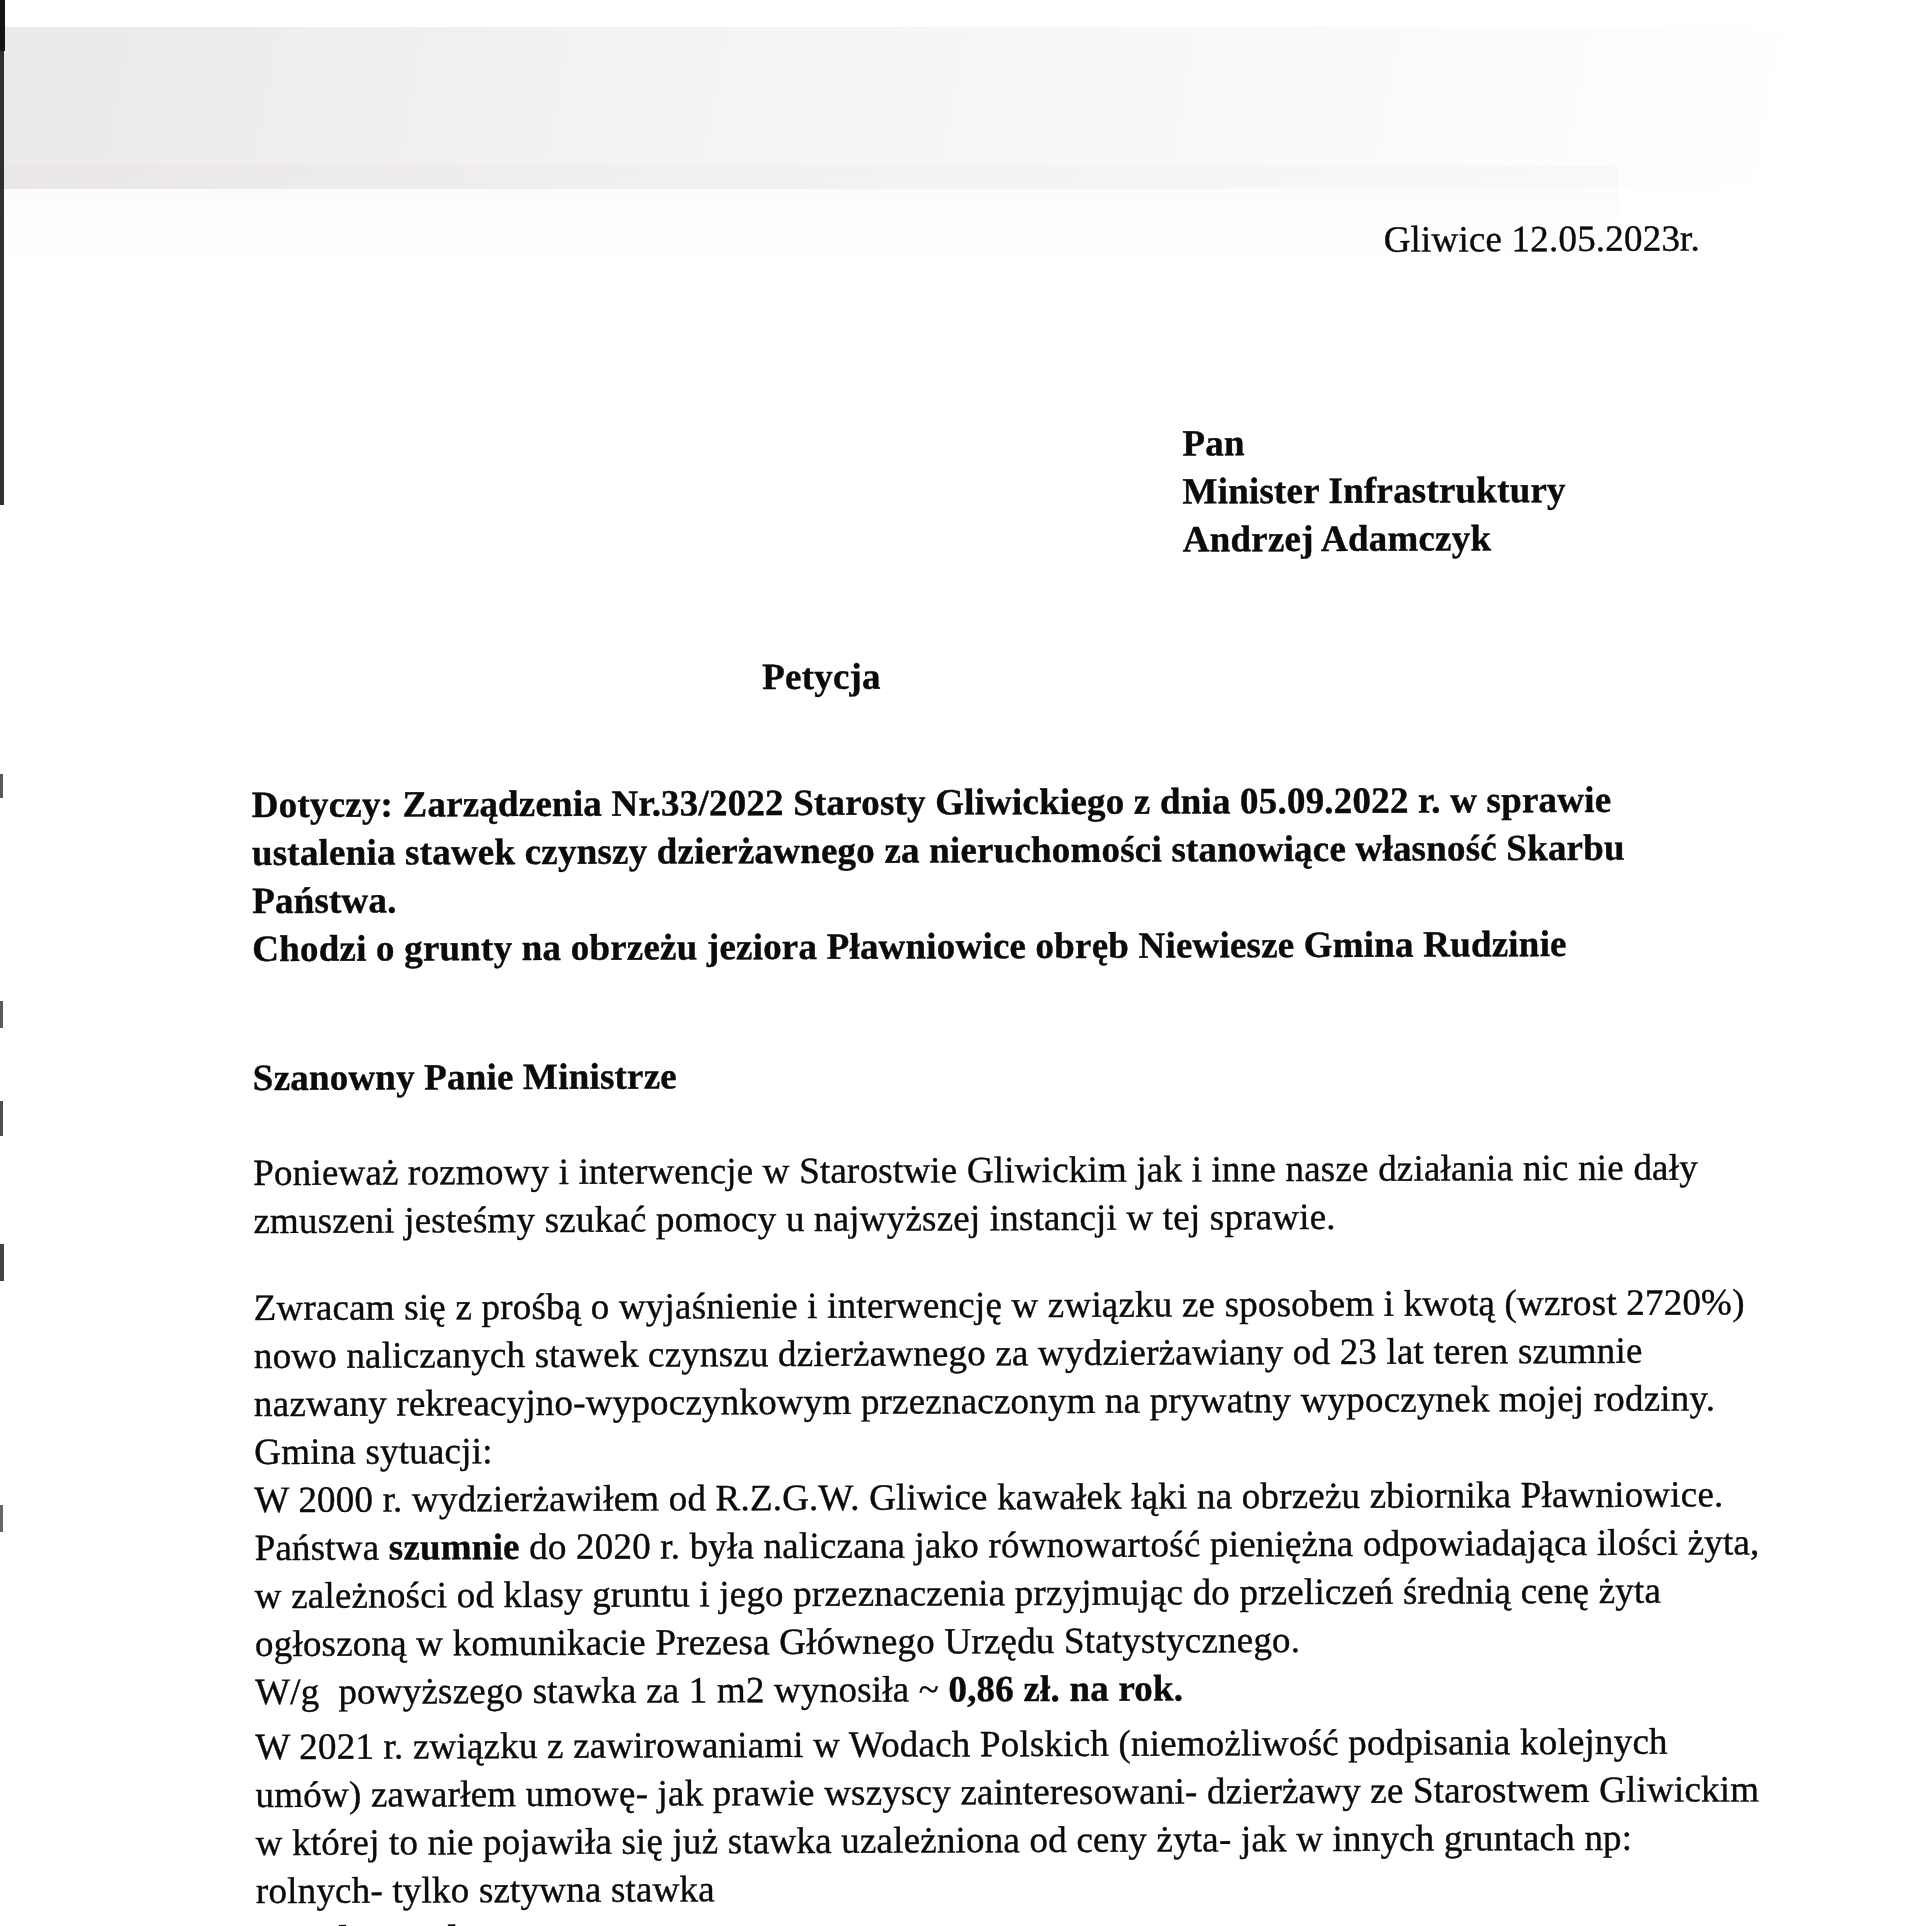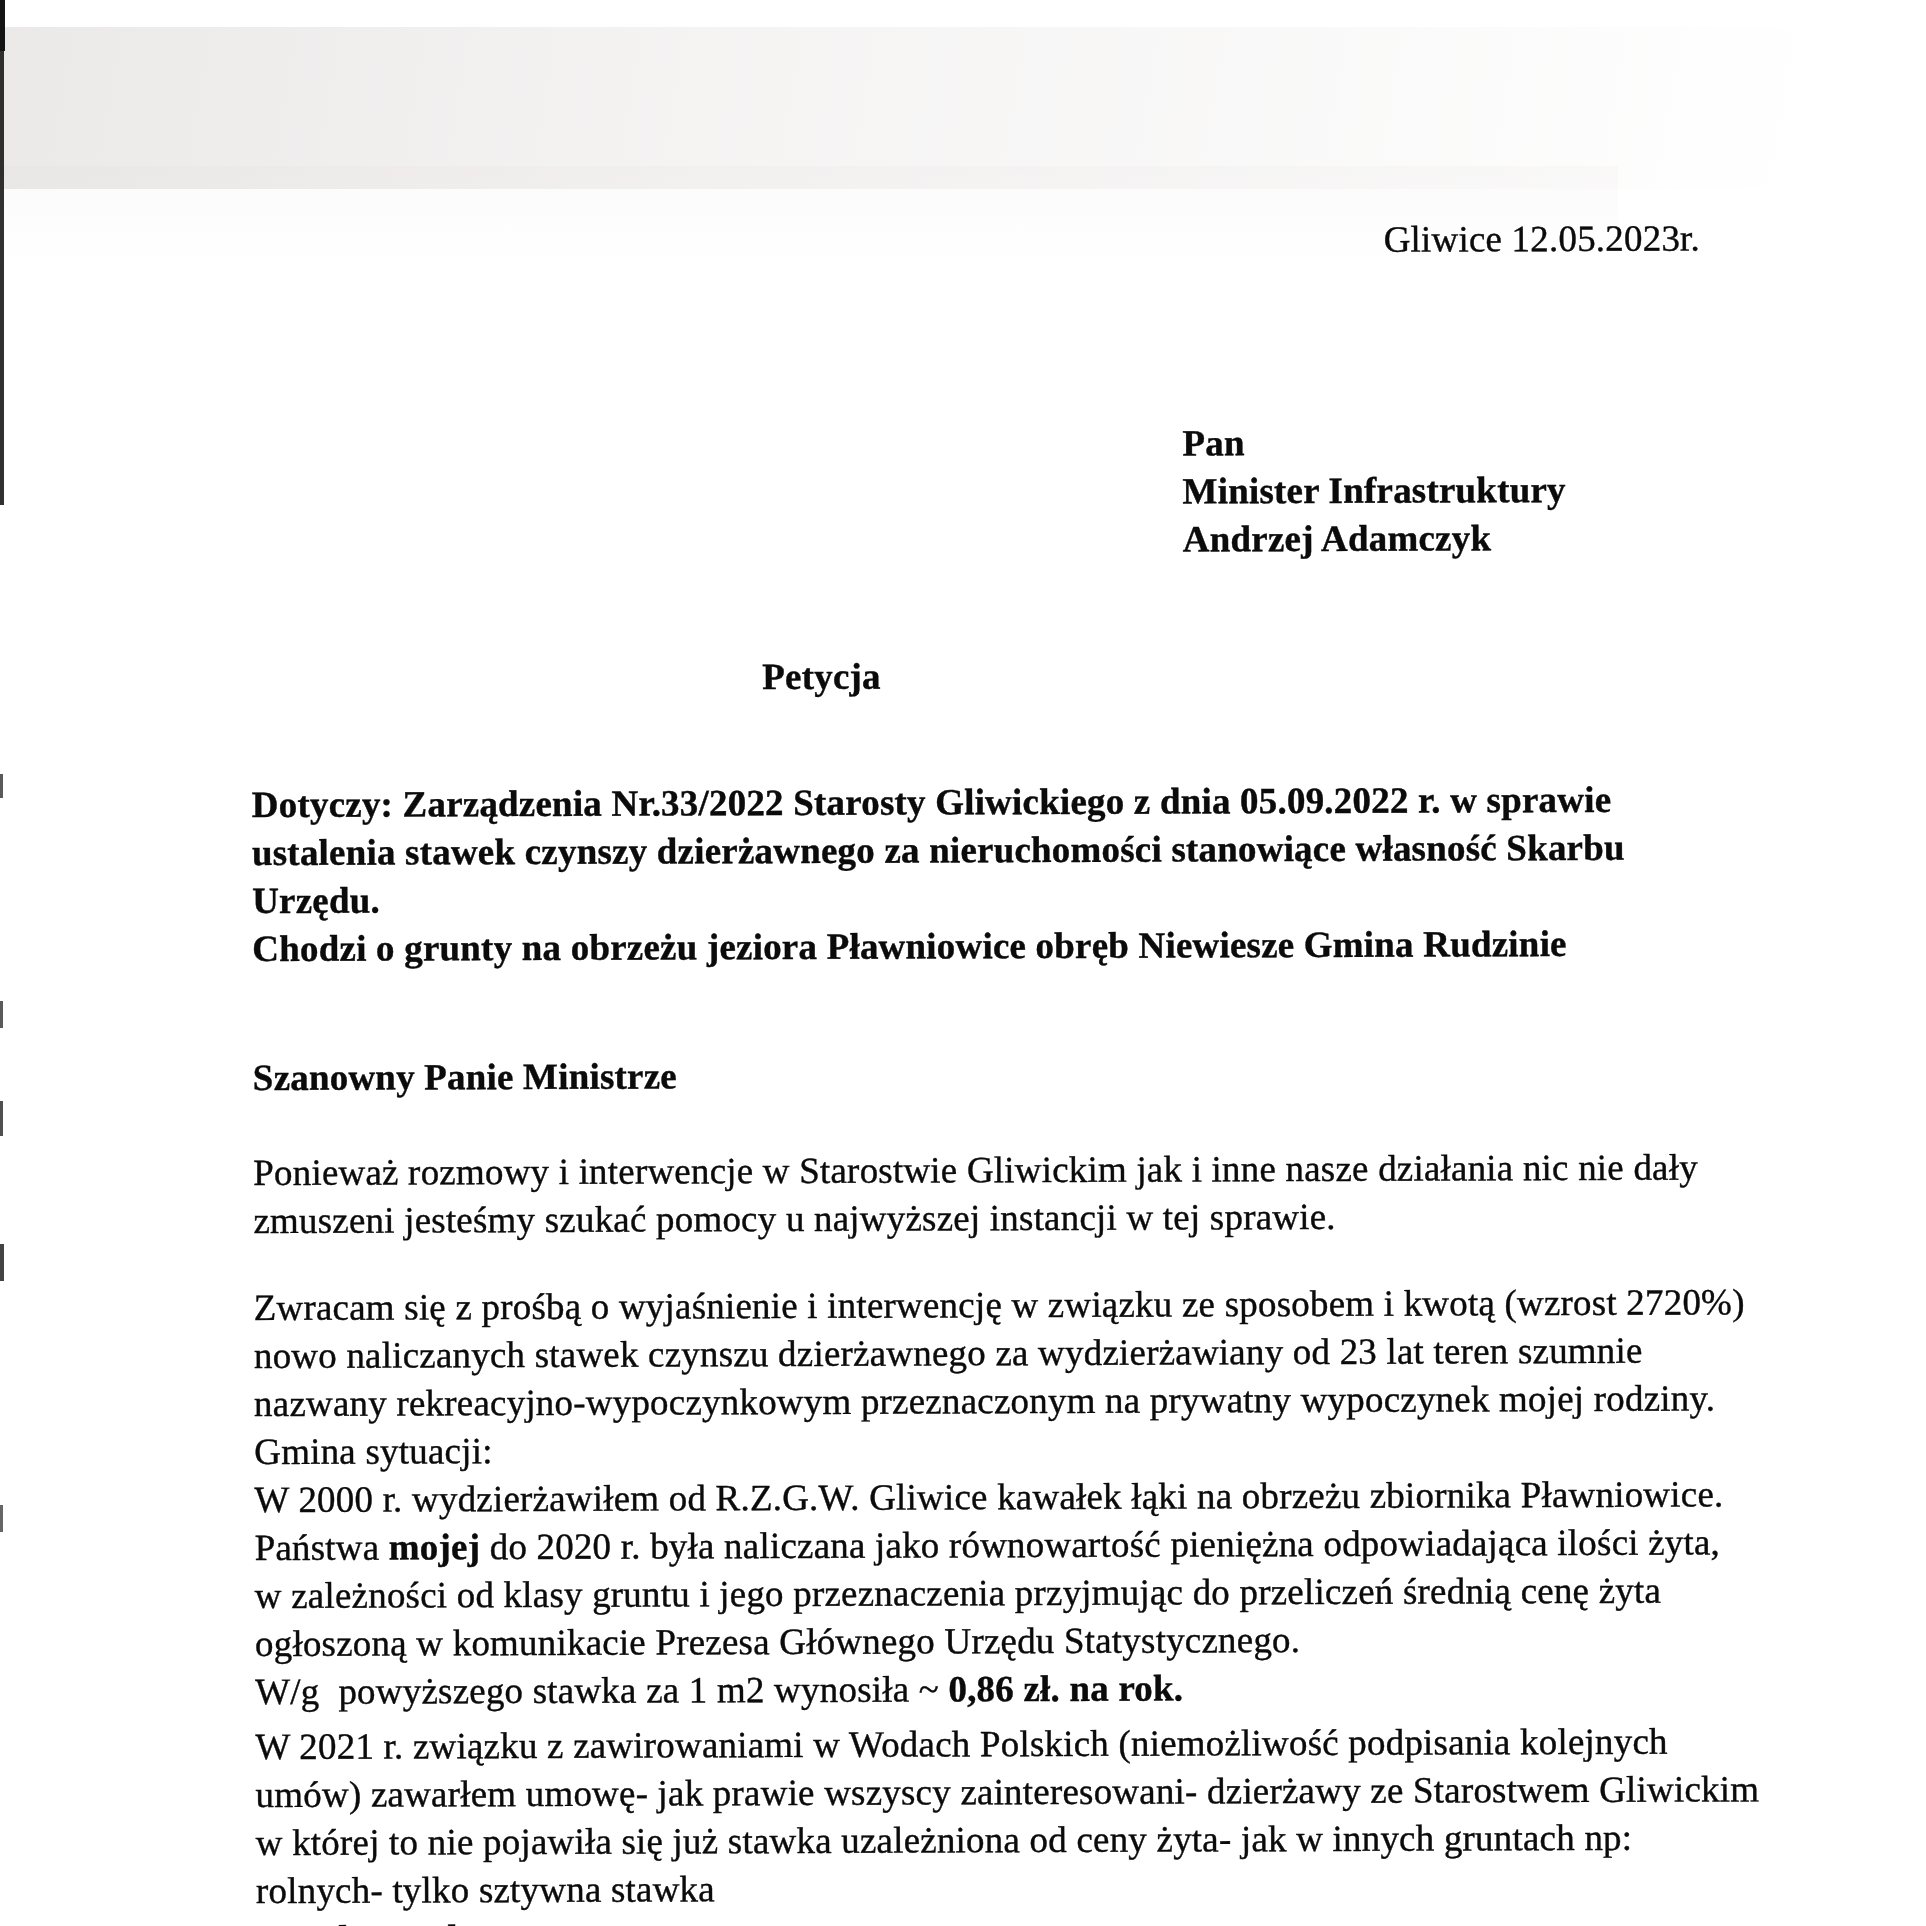--- a/index.html
+++ b/index.html
@@ -73,37 +73,37 @@
     <div class="textblock" style="left:1388px; top:220px;">Gliwice 12.05.2023r.</div>
 
     <div class="textblock bold" style="left:1186px; top:423px;"><div class="line">Pan</div><div class="line">Minister Infrastruktury</div><div class="line">Andrzej Adamczyk</div></div>
 
     <div class="textblock bold" style="left:765px; top:655px;">Petycja</div>
 
     <div>
         <div class="para" style="top: 781px;">
           <div class="line"><span class="b">Dotyczy: Zarządzenia Nr.33/2022 Starosty Gliwickiego z dnia 05.09.2022 r. w sprawie</span></div>
           <div class="line"><span class="b">ustalenia stawek czynszy dzierżawnego za nieruchomości stanowiące własność Skarbu</span></div>
-          <div class="line"><span class="b">Urzędu.</span></div>
+          <div class="line"><span class="b">Państwa.</span></div>
           <div class="line"><span class="b">Chodzi o grunty na obrzeżu jeziora Pławniowice obręb Niewiesze Gmina Rudzinie</span></div>
         </div>
         <div class="para" style="top: 1054px;">
           <div class="line"><span class="b">Szanowny Panie Ministrze</span></div>
         </div>
         <div class="para" style="top: 1149px;">
           <div class="line"><span>Ponieważ rozmowy i interwencje w Starostwie Gliwickim jak i inne nasze działania nic nie dały</span></div>
           <div class="line"><span>zmuszeni jesteśmy szukać pomocy u najwyższej instancji w tej sprawie.</span></div>
         </div>
         <div class="para" style="top: 1284px;">
           <div class="line"><span>Zwracam się z prośbą o wyjaśnienie i interwencję w związku ze sposobem i kwotą (wzrost 2720%)</span></div>
           <div class="line"><span>nowo naliczanych stawek czynszu dzierżawnego za wydzierżawiany od 23 lat teren szumnie</span></div>
           <div class="line"><span>nazwany rekreacyjno-wypoczynkowym przeznaczonym na prywatny wypoczynek mojej rodziny.</span></div>
           <div class="line"><span>Gmina sytuacji:</span></div>
           <div class="line"><span>W 2000 r. wydzierżawiłem od R.Z.G.W. Gliwice kawałek łąki na obrzeżu zbiornika Pławniowice.</span></div>
-          <div class="line"><span>Państwa </span><span class="b">mojej</span><span> do 2020 r. była naliczana jako równowartość pieniężna odpowiadająca ilości żyta,</span></div>
+          <div class="line"><span>Państwa </span><span class="b">szumnie</span><span> do 2020 r. była naliczana jako równowartość pieniężna odpowiadająca ilości żyta,</span></div>
           <div class="line"><span>w zależności od klasy gruntu i jego przeznaczenia przyjmując do przeliczeń średnią cenę żyta</span></div>
           <div class="line"><span>ogłoszoną w komunikacie Prezesa Głównego Urzędu Statystycznego.</span></div>
           <div class="line"><span>W/g  powyższego stawka za 1 m2 wynosiła ~ </span><span class="b">0,86 zł. na rok.</span></div>
         </div>
         <div class="para" style="top: 1723px;">
           <div class="line"><span>W 2021 r. związku z zawirowaniami w Wodach Polskich (niemożliwość podpisania kolejnych</span></div>
           <div class="line"><span>umów) zawarłem umowę- jak prawie wszyscy zainteresowani- dzierżawy ze Starostwem Gliwickim</span></div>
           <div class="line"><span>w której to nie pojawiła się już stawka uzależniona od ceny żyta- jak w innych gruntach np:</span></div>
           <div class="line"><span>rolnych- tylko sztywna stawka</span></div>
           <div class="line"><span class="b">0,62zł. za rok.</span></div>

